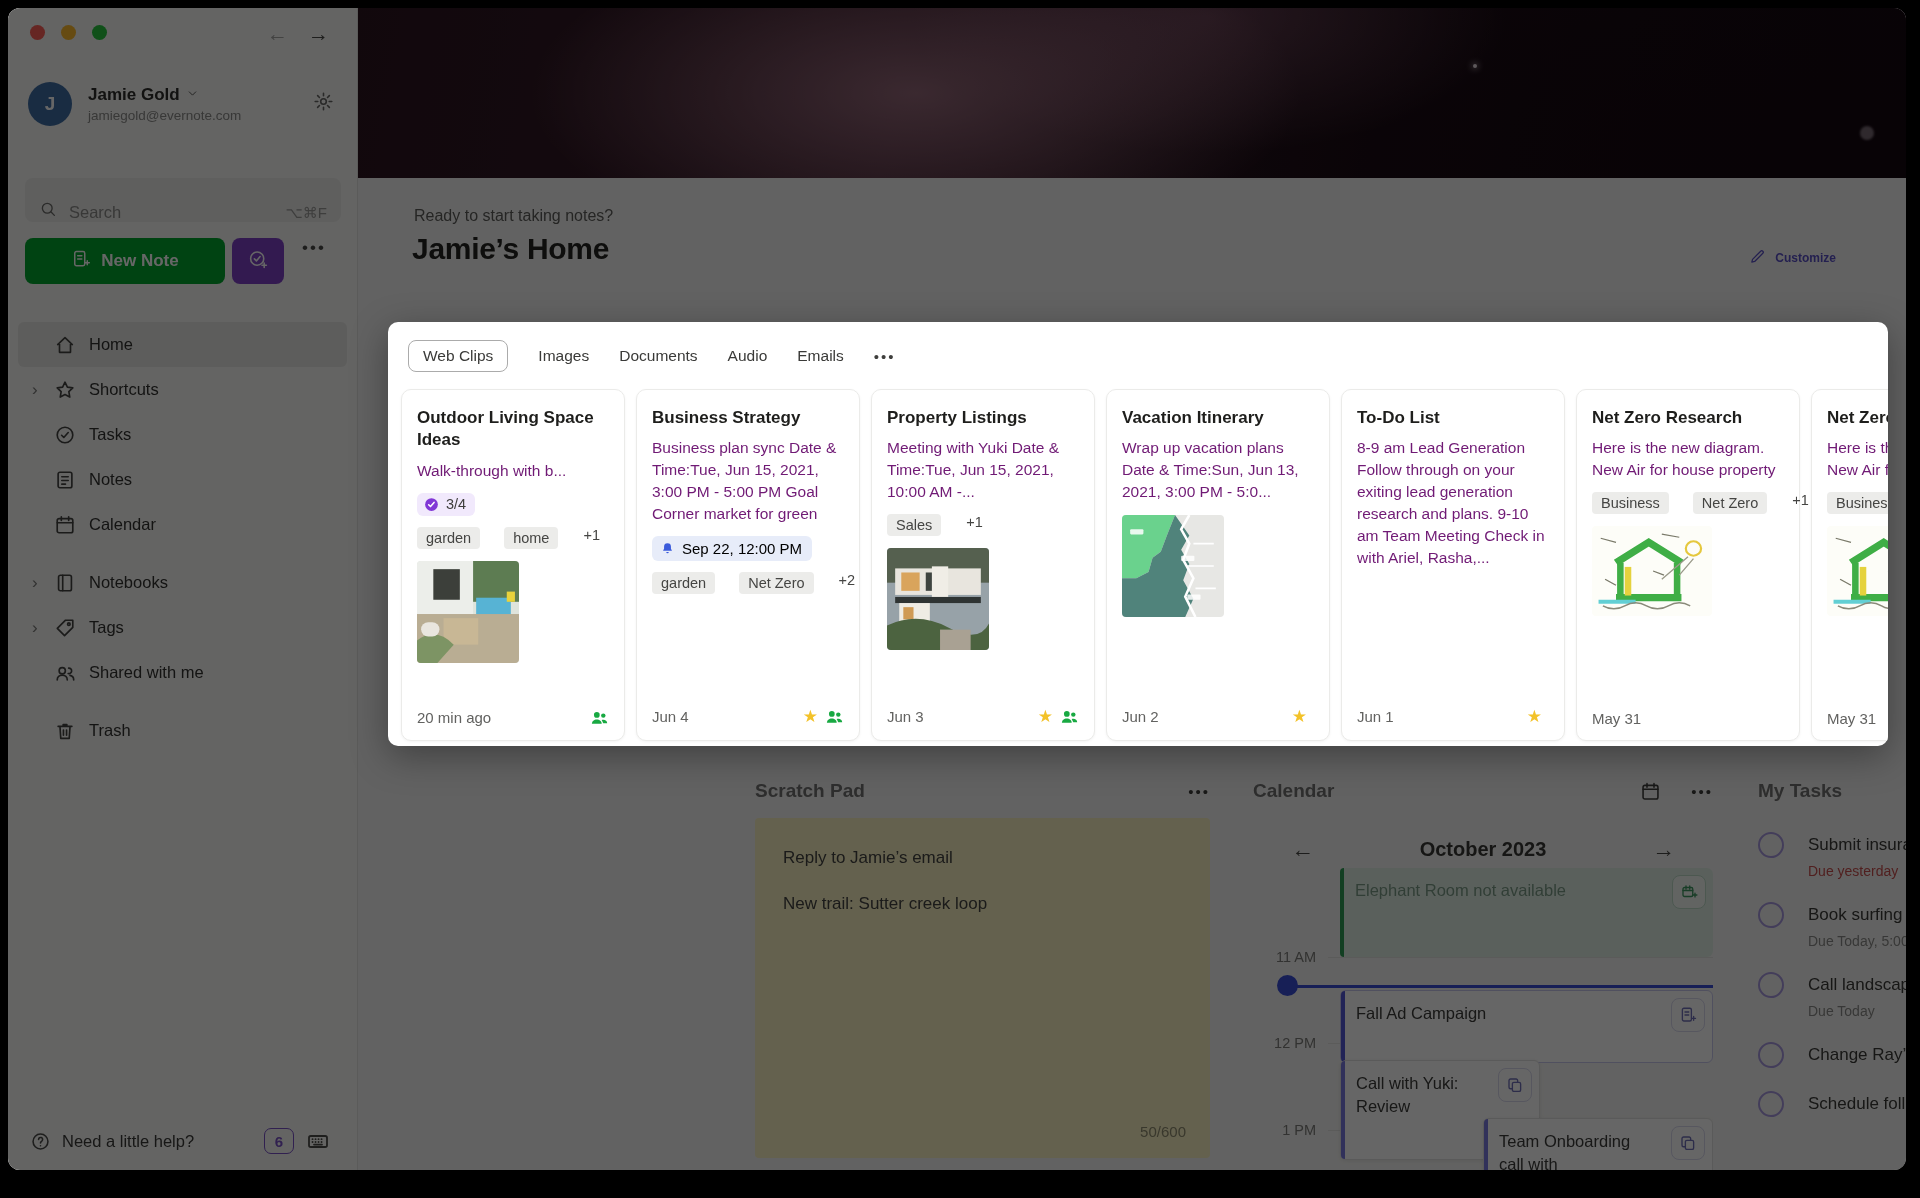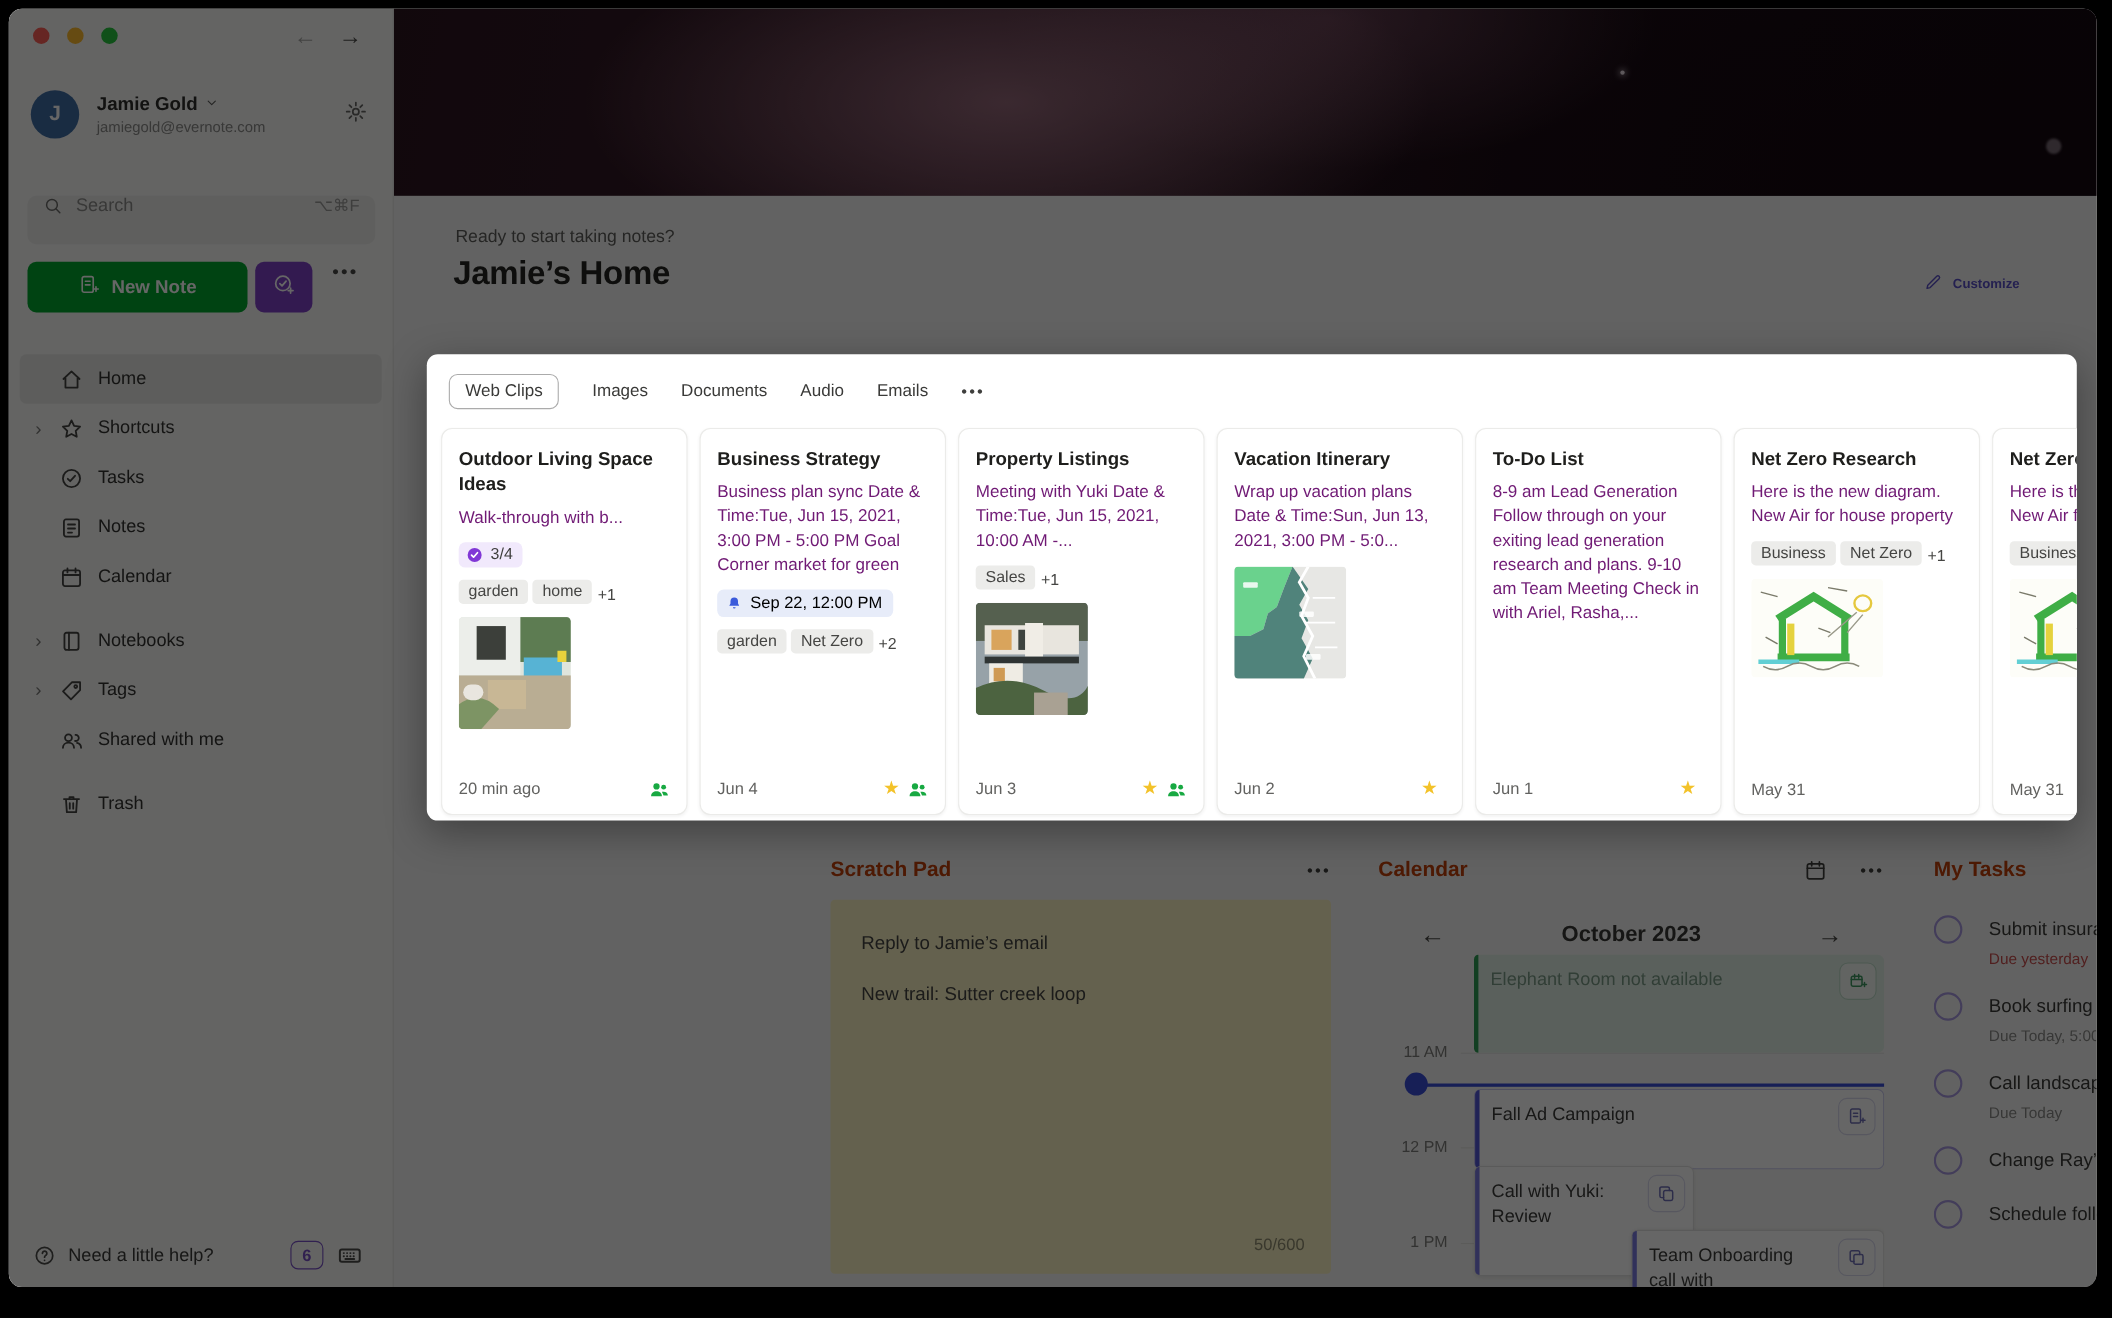--- a/index.html
+++ b/index.html
@@ -14,21 +14,21 @@
   .histnav { position:absolute; top:14px; right:28px; display:flex; gap:20px; font-size:21px; }
   .histnav .back{ color:#a7a7a5; } .histnav .fwd{ color:#4c4c4a; }
   .profile { position:absolute; top:74px; left:20px; right:18px; display:flex; align-items:center; }
   .avatar { width:44px; height:44px; border-radius:50%; background:#3f6ea5; color:#fff; font-size:19px; font-weight:700; display:flex; align-items:center; justify-content:center; }
   .pinfo { margin-left:16px; flex:1; }
   .pname { font-size:17px; font-weight:700; color:#2d2d2b; display:flex; align-items:center; gap:6px; }
   .pname .ic{ width:13px;height:13px;color:#5a5a58; }
   .pemail { font-size:13.5px; color:#8c8c8a; margin-top:3px; }
   .gear-btn { width:26px; height:26px; color:#666664; }
   .gear-btn .ic{width:21px;height:21px;}
-  .searchbar { position:absolute; left:17px; top:170px; width:316px; height:44px; background:#ededeb; border-radius:8px; display:flex; align-items:flex-start; padding:0 14px; }
+  .searchbar { position:absolute; left:17px; top:170px; width:316px; height:44px; background:#ededeb; border-radius:8px; display:flex; align-items:flex-end; padding:0 14px; }
   .searchbar .ic { width:18px; height:18px; color:#6c6c6a; }
   .search-ph { margin-left:12px; font-size:16.5px; color:#8d8d8b; flex:1; }
   .search-sc { font-size:15px; color:#9b9b99; }
   .btnrow { position:absolute; left:17px; top:230px; right:17px; display:flex; align-items:flex-start; }
   .newnote { width:200px; height:46px; background:#00a82d; border-radius:8px; color:#fff; display:flex; align-items:center; justify-content:center; gap:10px; font-size:17px; font-weight:700; }
   .newnote .ic{ width:20px; height:20px; }
   .taskadd { width:52px; height:46px; margin-left:7px; background:#8043c9; border-radius:8px; color:#fff; display:flex; align-items:center; justify-content:center; }
   .taskadd .ic{ width:21px; height:21px; }
   .more-dots { margin-left:18px; color:#4a4a48; font-size:17px; letter-spacing:2px; }
   .nav { position:absolute; left:10px; right:10px; top:314px; }
@@ -69,33 +69,33 @@
   .rc-tab.selected { border:1px solid #ababab; border-radius:8px; padding:6px 14px; background:#fff; }
   .rc-more { font-size:15px; color:#3a3a38; letter-spacing:2px; margin-left:2px; }
   .cards { display:flex; gap:11px; margin-top:17px; width:10000px; }
   .card { width:224px; height:352px; flex:none; background:#fff; border:1px solid #ebebe9; border-radius:10px; box-shadow:0 1px 3px rgba(0,0,0,.05); padding:17px 15px 13px; display:flex; flex-direction:column; align-items:flex-start; }
   .card-title { font-size:17px; font-weight:700; color:#1e1e1c; line-height:1.32; }
   .card-body { font-size:15.5px; color:#701a75; line-height:1.42; margin-top:8px; overflow:hidden; }
   .badge-check { display:inline-flex; align-items:center; gap:6px; background:#f1e9fc; border-radius:6px; padding:3px 9px 3px 6px; margin-top:11px; font-size:14.5px; color:#3d3d3b; }
   .badge-check .ic{ width:17px; height:17px; color:#8137d6; }
   .badge-reminder { display:inline-flex; align-items:center; gap:7px; background:#e7ecf9; border-radius:6px; padding:4px 10px 4px 8px; margin-top:11px; font-size:15px; color:#33333;. color:#333331; }
   .badge-reminder .ic{ width:15px; height:15px; color:#3b5bdb; }
-  .tagrow { display:flex; align-items:flex-end; gap:4px; margin-top:11px; }
+  .tagrow { display:flex; align-items:flex-start; gap:24px; margin-top:11px; }
   .tagpill { background:#ececea; border-radius:4px; padding:3px 9px; font-size:14.5px; color:#454543; white-space:nowrap; }
   .tag-extra { font-size:14.5px; color:#454543; margin-left:1px; }
   .card-img { margin-top:12px; border-radius:4px; overflow:hidden; width:102px; height:102px; }
   .card-img svg{ width:100%; height:100%; display:block; }
   .card-img.diagram { width:120px; height:90px; }
   .card-foot { margin-top:auto; display:flex; align-items:center; width:100%; }
   .card-date { font-size:15px; color:#626260; flex:1; }
   .foot-star { color:#f3c229; font-size:17px; margin-right:7px; }
   .foot-people { width:19px; height:19px; color:#18a942; }
 
   
-  .sec-title { font-size:19px; font-weight:700; color:#c2410c; }
+  .sec-title { font-size:19px; font-weight:700; color:#737373; }
   .dots-btn { color:#3f3f3d; font-size:15px; letter-spacing:2px; }
 
   .scratch { position:absolute; left:397px; top:772px; width:455px; }
   .scratch-head { display:flex; align-items:center; }
   .scratch-head .sec-title{ flex:1; }
   .scratch-pad { margin-top:16px; height:340px; background:#faf2c2; border-radius:4px; padding:30px 28px; position:relative; }
   .scratch-line { font-size:17px; color:#454543; margin-bottom:26px; }
   .scratch-count { position:absolute; right:24px; bottom:18px; font-size:15px; color:#8f8c70; }
 
   .calwidget { position:absolute; left:895px; top:772px; width:460px; height:390px; overflow:hidden; }

